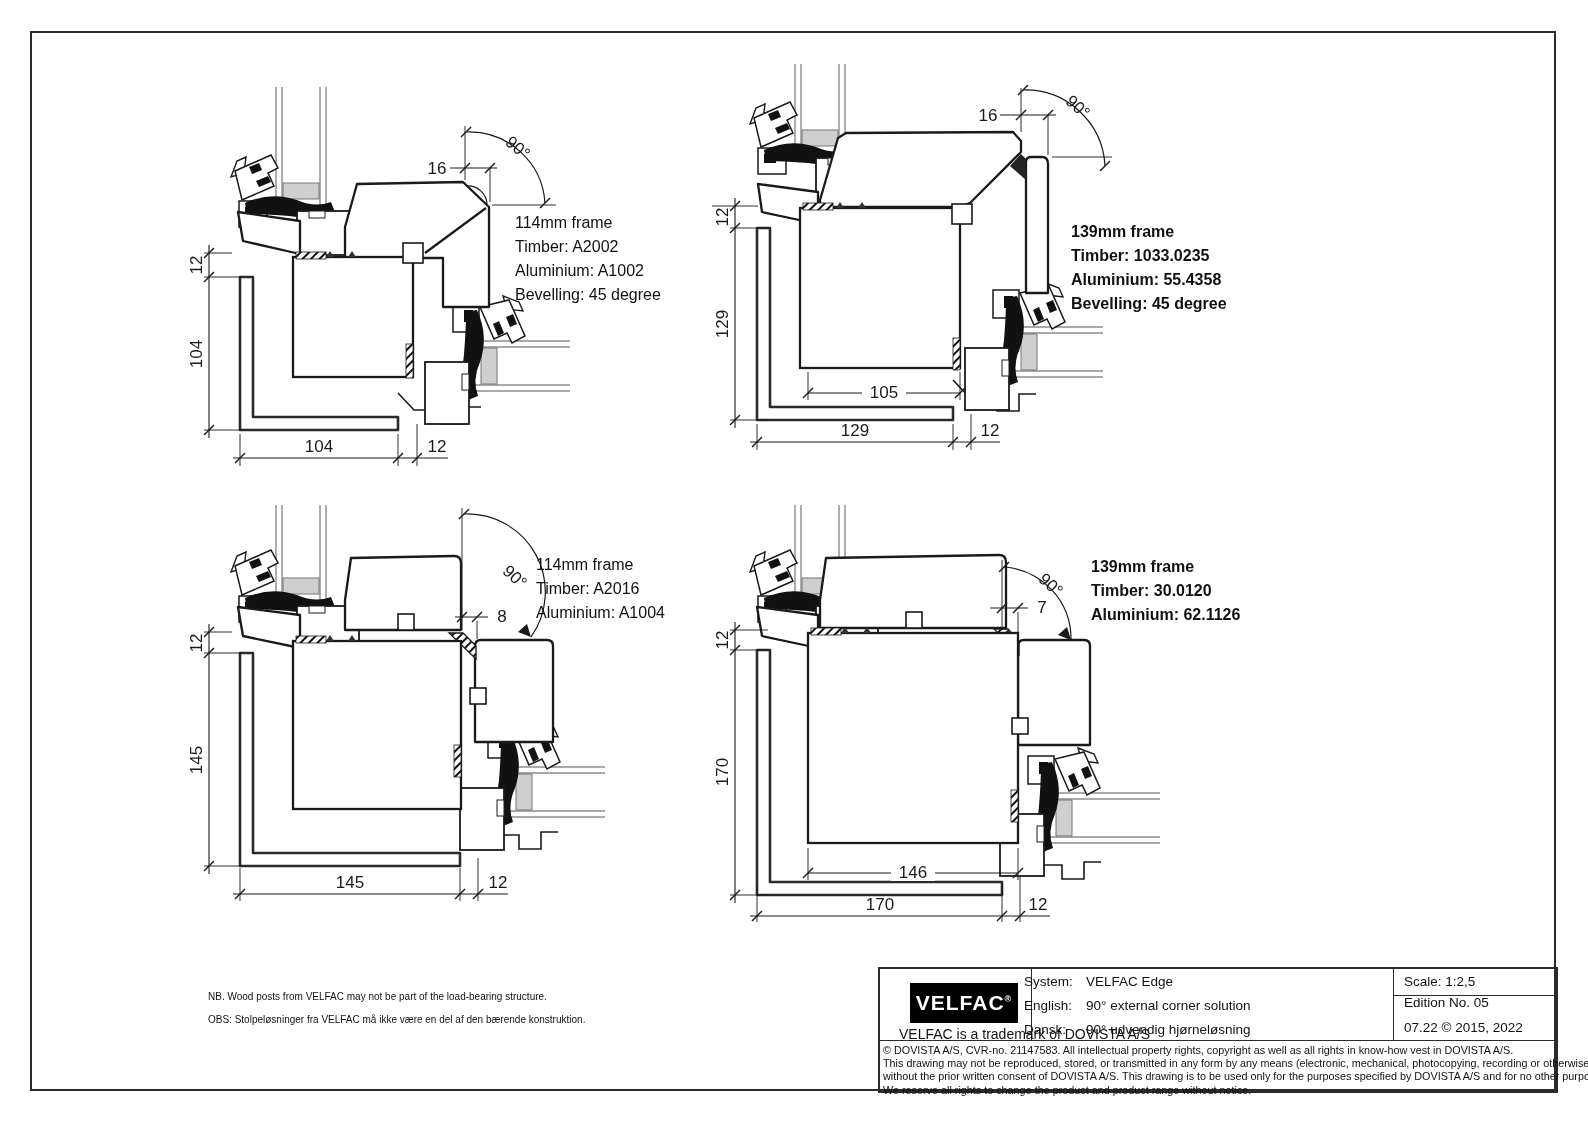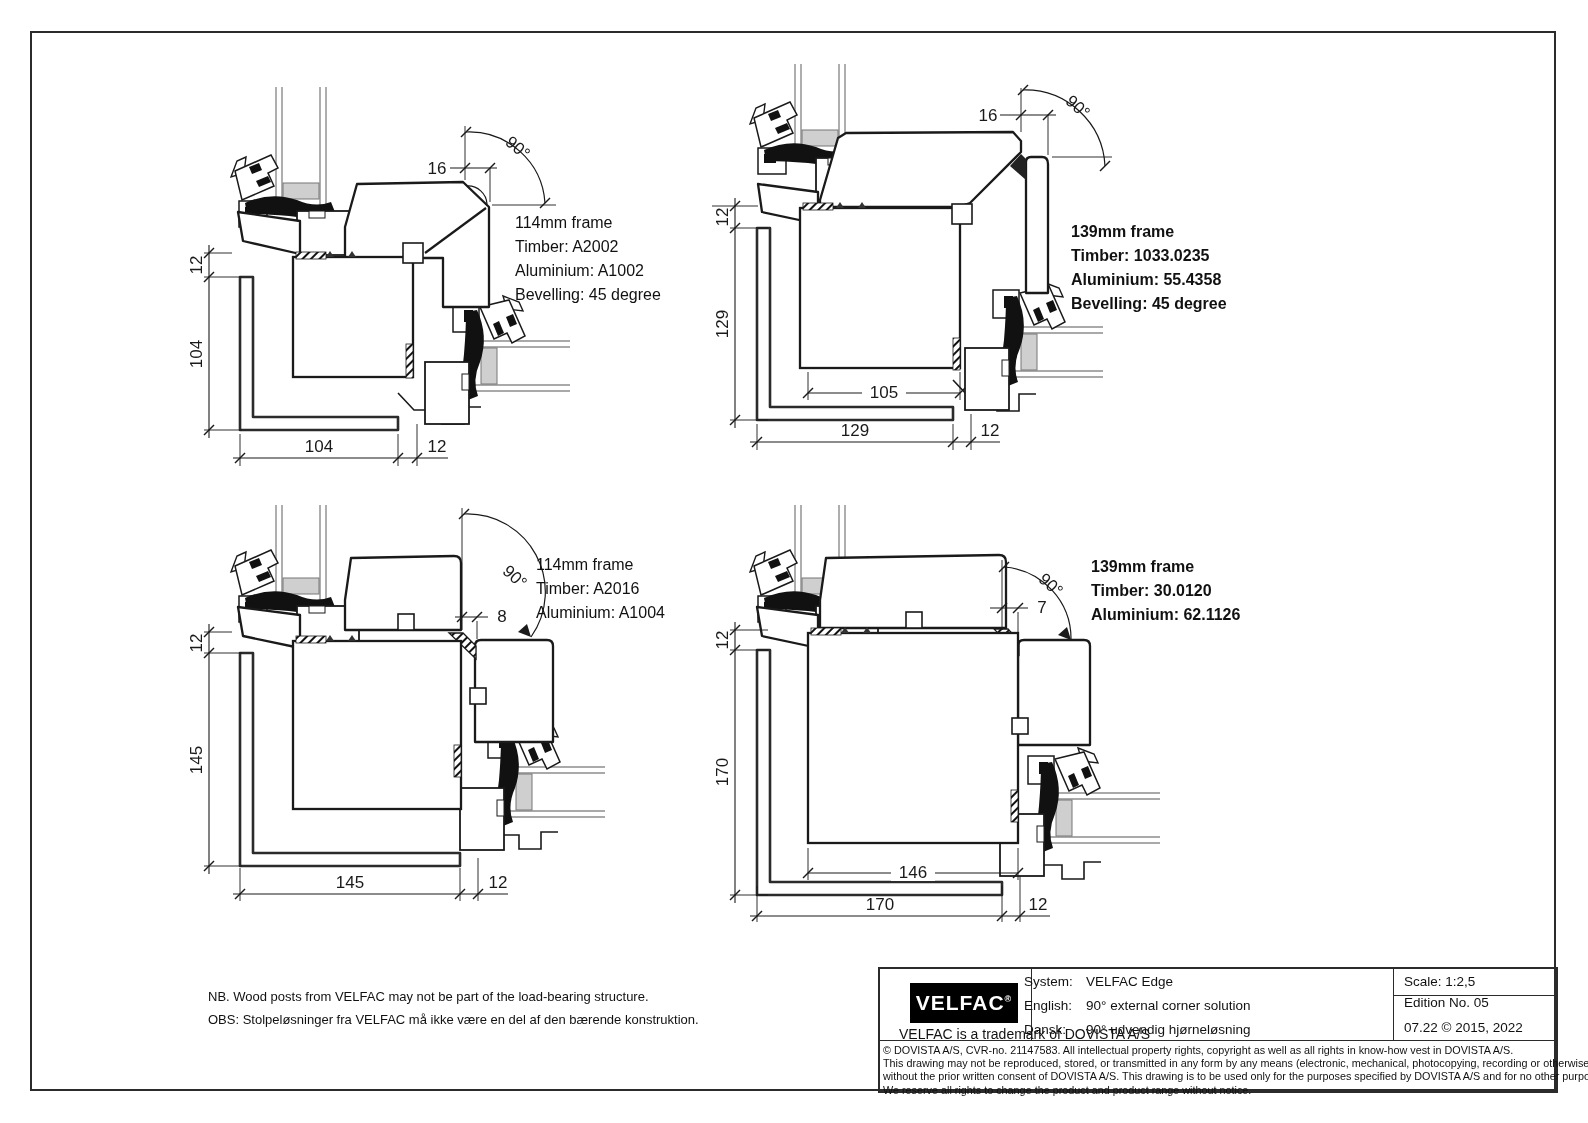--- a/index.html
+++ b/index.html
@@ -3,21 +3,21 @@
 <meta charset="utf-8">
 <style>
   html,body{margin:0;padding:0;background:#fff;}
   .page{position:relative;width:1588px;height:1123px;background:#fff;
         font-family:"Liberation Sans",sans-serif;color:#111;overflow:hidden;}
   .border-frame{position:absolute;left:30px;top:31px;width:1526px;height:1060px;
         border:2px solid #2b2b2b;box-sizing:border-box;}
   svg.draw{position:absolute;left:0;top:0;}
   .ann{position:absolute;font-size:16px;line-height:24px;white-space:nowrap;color:#111;}
   .ann.bold{font-weight:bold;}
-  .nb{position:absolute;left:208px;top:986px;font-size:13px;line-height:22.5px;white-space:nowrap;}
+  .nb{position:absolute;left:208px;top:986px;font-size:10px;line-height:22.5px;white-space:nowrap;}
   
   .tb{position:absolute;left:878px;top:967px;width:680px;height:126px;box-sizing:border-box;
       border:2px solid #2b2b2b;font-size:13.5px;}
   .tb .cell{position:absolute;box-sizing:border-box;}
   .tb-logo{left:16px;top:0;width:136px;height:71px;border-right:1.5px solid #2b2b2b;}
   .tb-mid{left:136px;top:0;width:378px;height:71px;border-right:1.5px solid #2b2b2b;}
   .tb-right{left:514px;top:0;width:162px;height:71px;}
   .tb-copy{left:0;top:71px;width:676px;height:51px;border-top:1.5px solid #2b2b2b;
            font-size:10.8px;line-height:13.2px;padding:3px 0 0 3px;white-space:nowrap;}
   .logo-box{position:absolute;left:14px;top:14px;width:108px;height:40px;background:#000;

